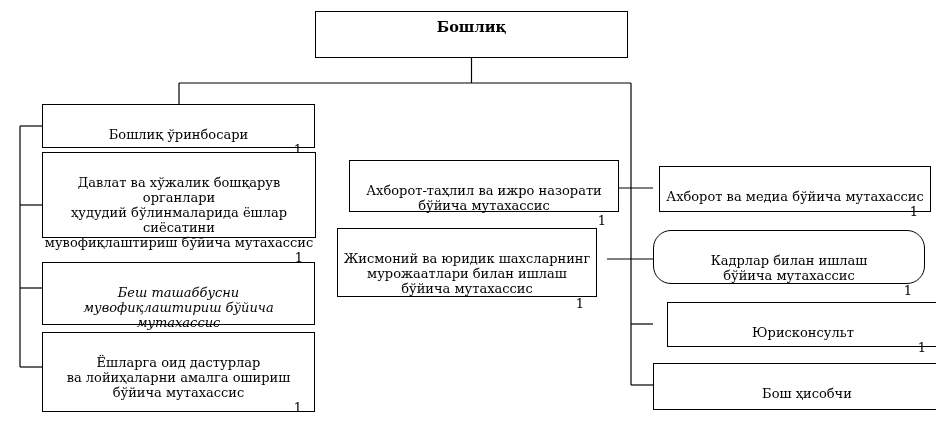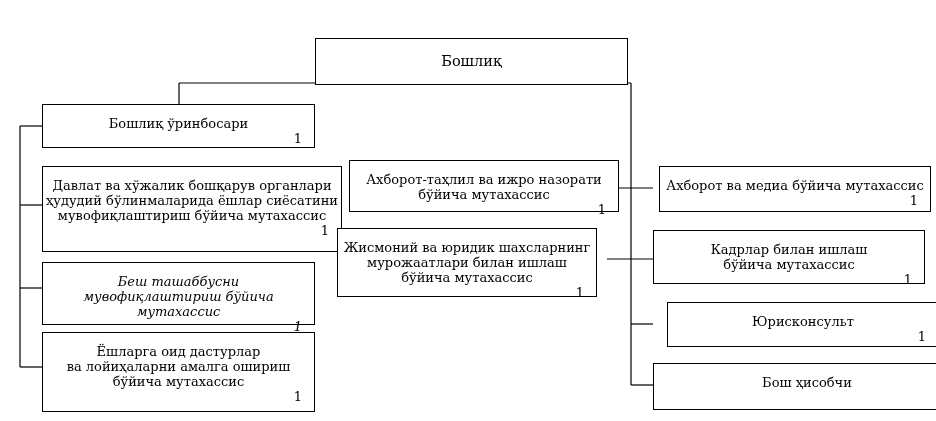--- a/index.html
+++ b/index.html
@@ -18,40 +18,39 @@
     width: 936px; height: 421px;
   }
   .box {
     position: absolute;
     box-sizing: border-box;
     border: 1px solid #000000;
     background: #ffffff;
     text-align: center;
     font-size: 13px;
     line-height: 15px;
-    padding-top: 11px;
+    padding-top: 22px;
   }
   .box .lbl { white-space: pre-line; }
   .box .cnt { text-align: right; padding-right: 12px; }
   .box-head {
-    font-weight: normal;
+    font-weight: bold;
     font-size: 14.5px;
-    padding-top: 15px;
-    margin-top: 27px;
+    padding-top: 7px;
   }
   
   .b-top { left: 315px; top: 11px;  width: 313px; height: 47px; }
   .b-l1  { left: 42px;  top: 104px; width: 273px; height: 44px; }
-  .b-l2  { left: 42px;  top: 166px; width: 300px; height: 86px; }
+  .b-l2  { left: 42px;  top: 152px; width: 274px; height: 86px; }
   .b-l3  { left: 42px;  top: 262px; width: 273px; height: 63px; font-style: italic; }
   .b-l4  { left: 42px;  top: 332px; width: 273px; height: 80px; }
   .b-m1  { left: 337px; top: 160px; width: 270px; height: 52px; margin-left: 12px; }
   .b-m2  { left: 337px; top: 228px; width: 260px; height: 69px; }
   .b-r1  { left: 653px; top: 166px; width: 272px; height: 46px; margin-left: 6px; }
-  .b-r2  { left: 653px; top: 230px; width: 272px; height: 54px; }
+  .b-r2  { left: 653px; top: 230px; width: 272px; height: 54px; border-radius: 18px; }
   .b-r3  { left: 653px; top: 302px; width: 272px; height: 45px; margin-left: 14px; }
   .b-r4  { left: 653px; top: 363px; width: 308px; height: 47px; }
 </style>
 </head>
 <body>
 
 <div class="stage">
 
   <svg class="connectors" viewBox="0 0 936 421" xmlns="http://www.w3.org/2000/svg">
 

